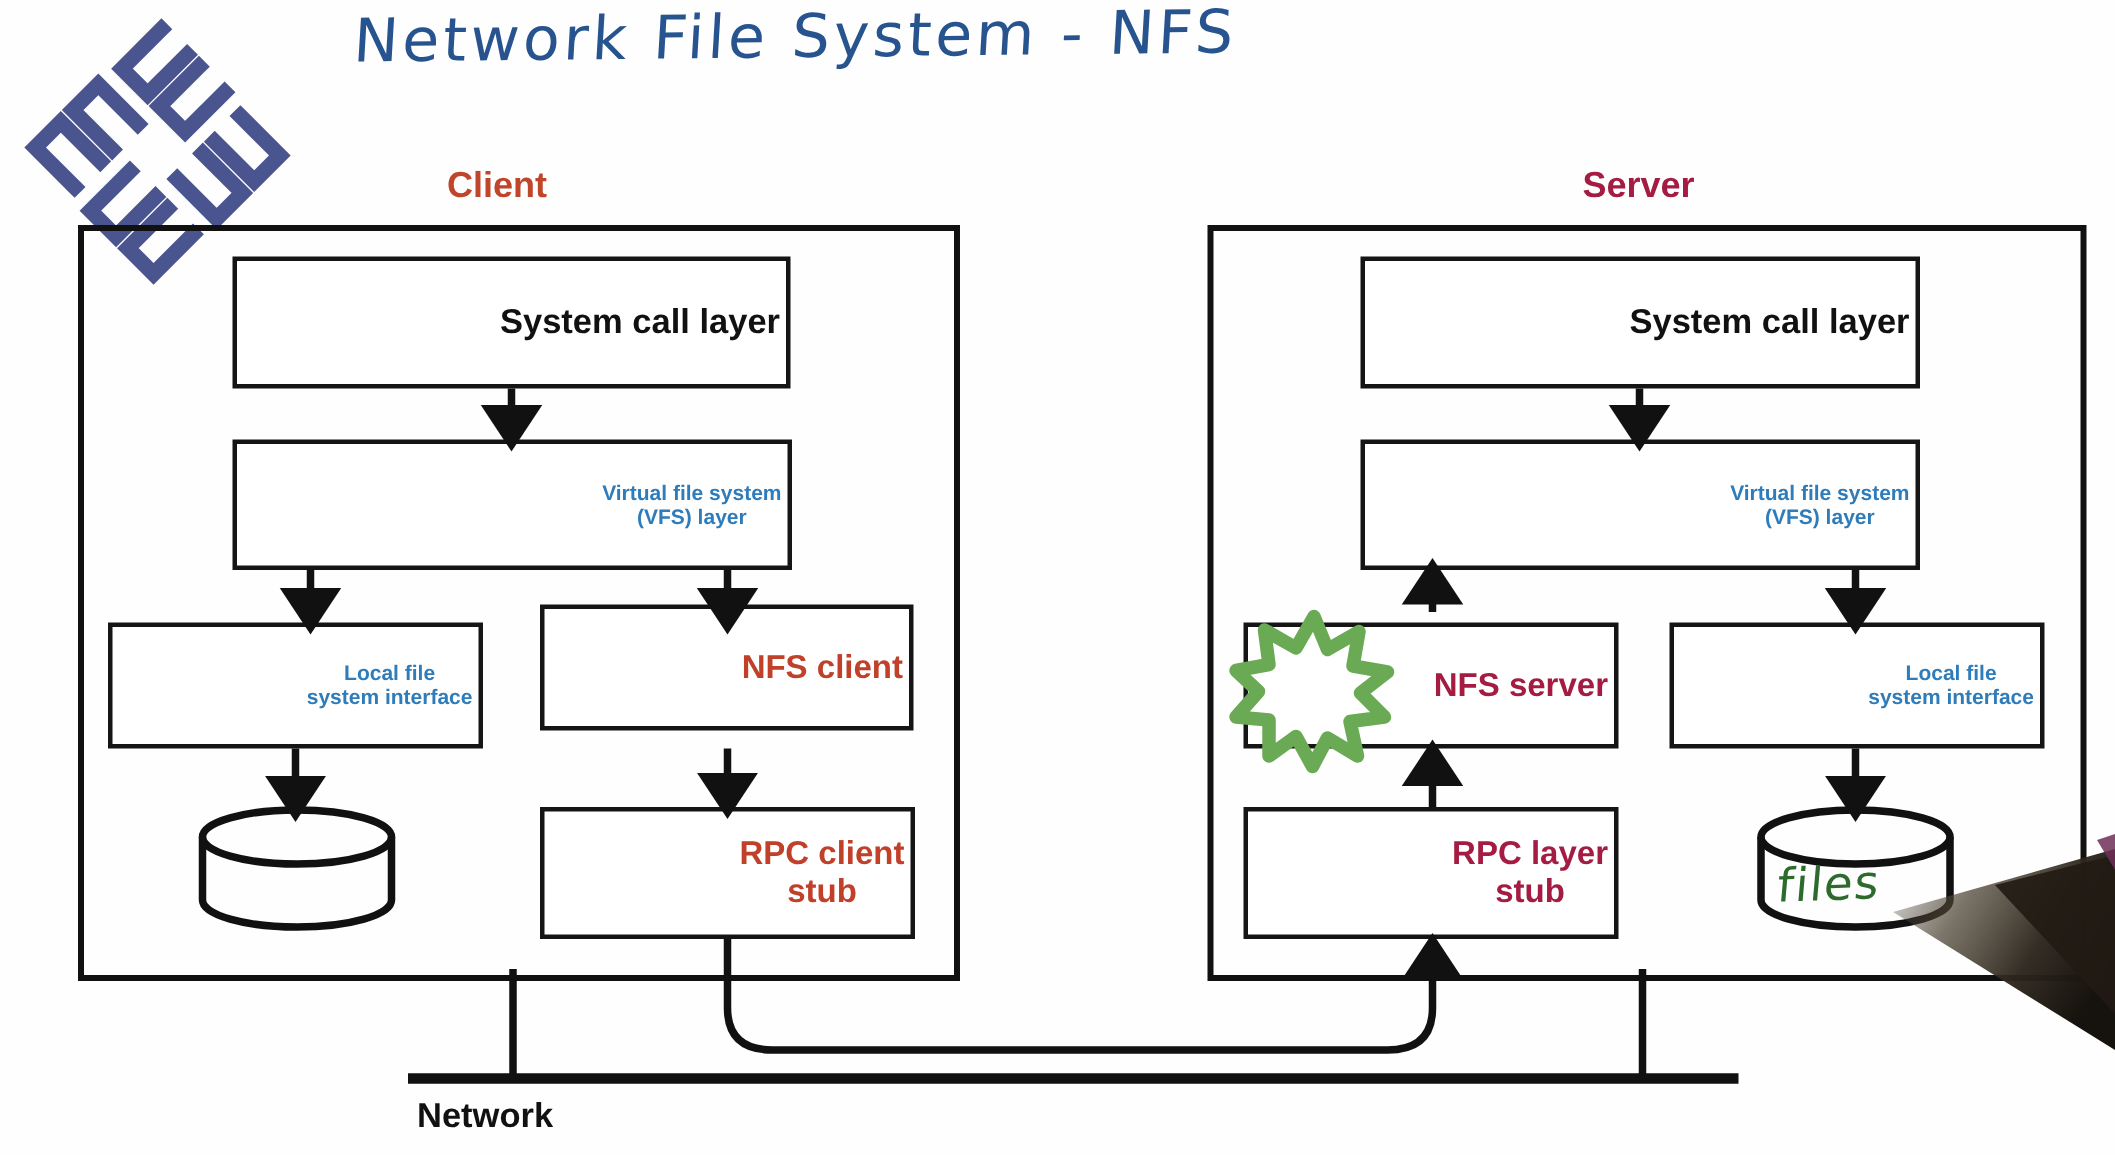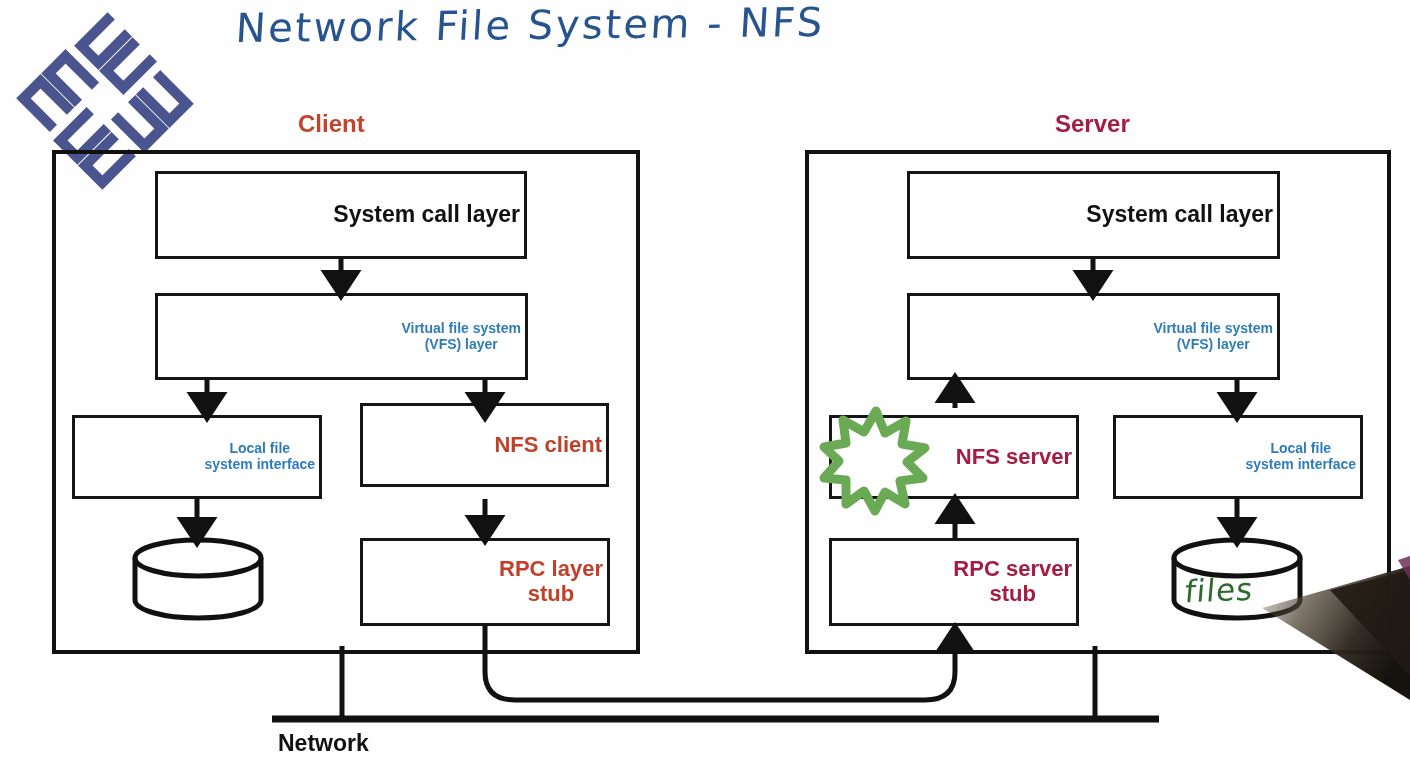--- a/index.html
+++ b/index.html
@@ -124,21 +124,21 @@
       <span class="t-blue">system interface</span>
     </div>
   </div>
 
   <div class="box" id="c-nfscl">
     <span class="t-orange">NFS client</span>
   </div>
 
   <div class="box" id="c-rpcstub">
     <div>
-      <span class="t-orange">RPC layer</span>
+      <span class="t-orange">RPC client</span>
       <span class="t-orange">stub</span>
     </div>
   </div>
 
   <div class="box" id="s-syscall">
     <span class="t-black">System call layer</span>
   </div>
 
   <div class="box" id="s-vfs">
     <div>
@@ -153,21 +153,21 @@
 
   <div class="box" id="s-localfs">
     <div>
       <span class="t-blue">Local file</span>
       <span class="t-blue">system interface</span>
     </div>
   </div>
 
   <div class="box" id="s-rpcstub">
     <div>
-      <span class="t-crimson">RPC server</span>
+      <span class="t-crimson">RPC layer</span>
       <span class="t-crimson">stub</span>
     </div>
   </div>
 
   <svg class="overlay" viewBox="0 0 1410 770">
     <defs>
       <marker id="ah" markerWidth="9" markerHeight="9" refX="3.2" refY="4.5" orient="auto" markerUnits="strokeWidth">
         <path d="M0,0.4 L0,8.6 L6.2,4.5 z" fill="#111"></path>
       </marker>
     </defs>

